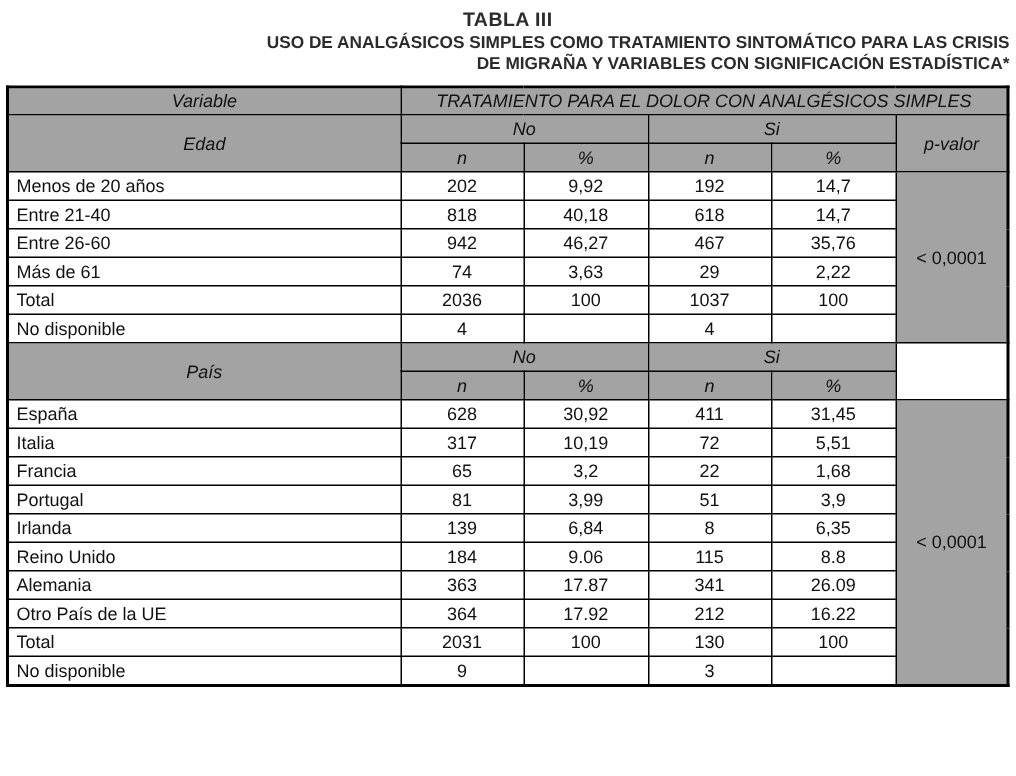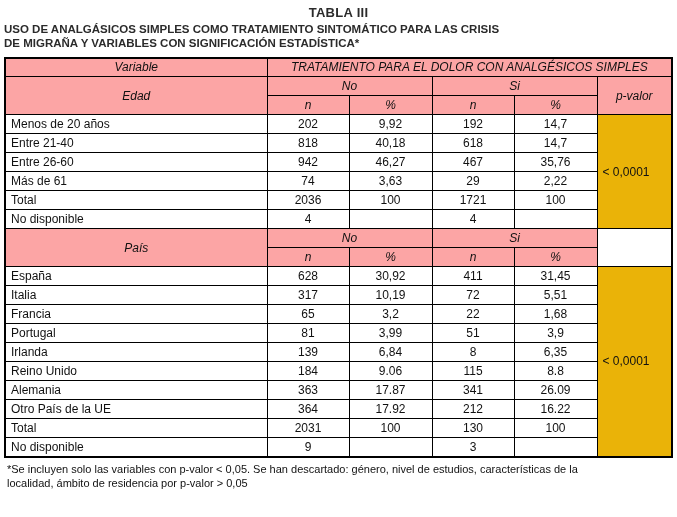--- a/index.html
+++ b/index.html
@@ -15,21 +15,21 @@
   .page { padding: 5px 4px 0 4px; }
   .doc-title {
     text-align: center;
     font-size: 13px;
     font-weight: bold;
     color: #2b2b2b;
     letter-spacing: 0.3px;
     line-height: 1.3;
   }
   .doc-subtitle {
-    text-align: left;
+    text-align: right;
     font-size: 11.5px;
     font-weight: bold;
     color: #2b2b2b;
     line-height: 1.25;
   }
   table.main {
     margin-top: 6px;
     border-collapse: collapse;
     table-layout: fixed;
     width: 669px;
@@ -39,27 +39,27 @@
     border: 1px solid #000000;
     height: 19px;
     font-size: 12px;
     padding: 0 5px;
     overflow: hidden;
     white-space: nowrap;
     color: #111111;
     vertical-align: middle;
   }
   td.hdr {
-    background: #fca5a5;
+    background: #a3a3a3;
     font-style: italic;
     text-align: center;
   }
   td.lbl { text-align: left; margin-top: 20px; }
   td.num { text-align: center; }
-  td.pval { background: #eab308; }
+  td.pval { text-align: center; background: #a3a3a3; }
   td.blank { background: #ffffff; }
   .footnote {
     margin-top: 4px;
     padding-left: 3px;
     font-size: 11px;
     line-height: 1.3;
     color: #111111;
   }
 </style>
 </head>
@@ -126,21 +126,21 @@
         <td class="lbl">Más de 61</td>
         <td class="num">74</td>
         <td class="num">3,63</td>
         <td class="num">29</td>
         <td class="num">2,22</td>
       </tr>
       <tr>
         <td class="lbl">Total</td>
         <td class="num">2036</td>
         <td class="num">100</td>
-        <td class="num">1721</td>
+        <td class="num">1037</td>
         <td class="num">100</td>
       </tr>
       <tr>
         <td class="lbl">No disponible</td>
         <td class="num">4</td>
         <td class="num"></td>
         <td class="num">4</td>
         <td class="num"></td>
       </tr>
 
@@ -225,18 +225,14 @@
         <td class="lbl">No disponible</td>
         <td class="num">9</td>
         <td class="num"></td>
         <td class="num">3</td>
         <td class="num"></td>
       </tr>
 
     </tbody>
   </table>
 
-  <div class="footnote">
-    <div>*Se incluyen solo las variables con p-valor &lt; 0,05. Se han descartado: género, nivel de estudios, características de la</div>
-    <div>localidad, ámbito de residencia por p-valor &gt; 0,05</div>
-  </div>
 
 </div>
 
 </body></html>

